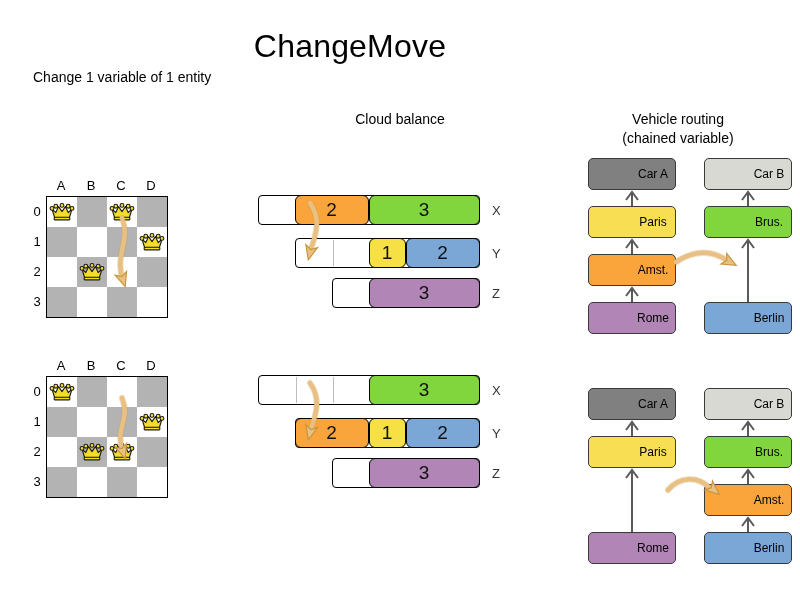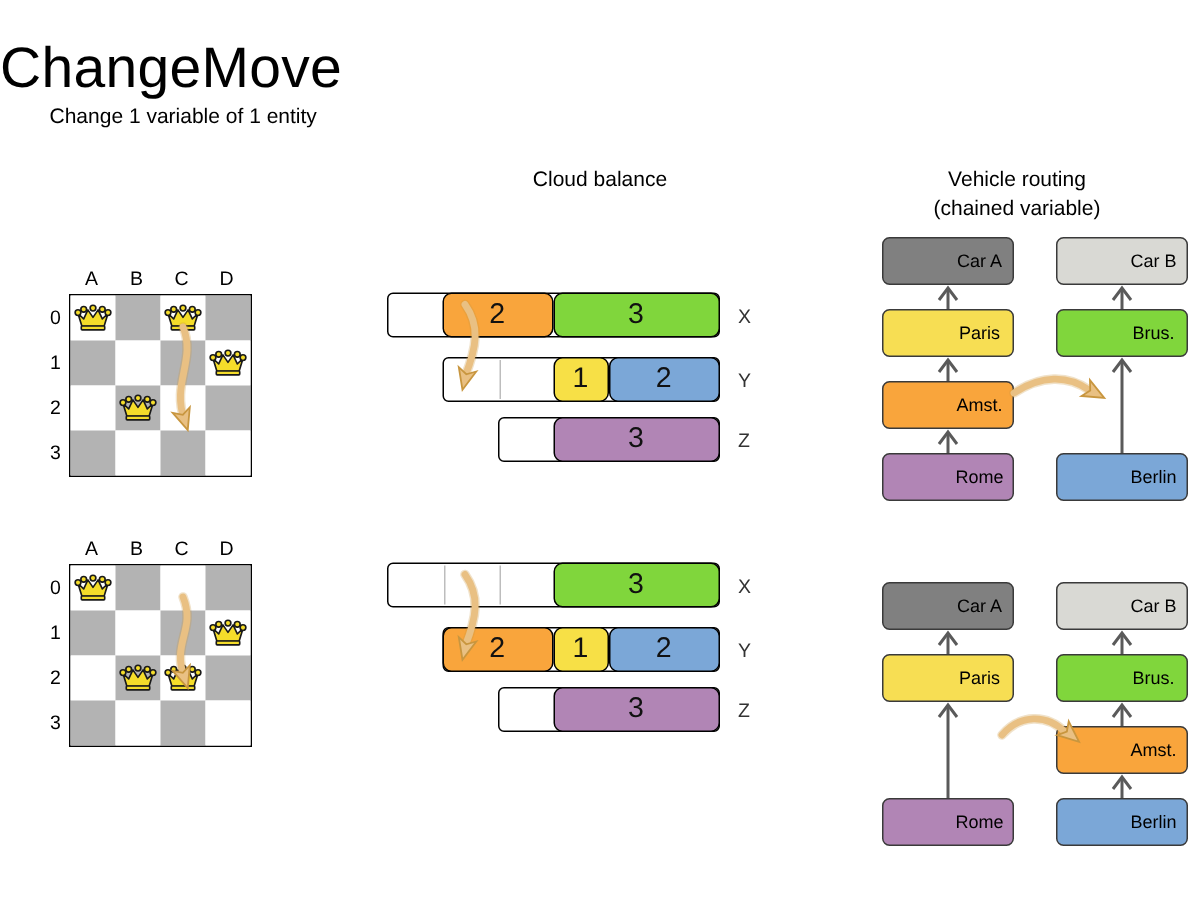--- a/index.html
+++ b/index.html
@@ -5,22 +5,22 @@
   html,body{margin:0;padding:0;}
   body{
     width:800px;height:600px;background:#ffffff;
     font-family:"Liberation Sans","DejaVu Sans",sans-serif;
     color:#000;overflow:hidden;position:relative;
   }
   .stage{position:absolute;left:0;top:0;width:800px;height:600px;}
 
   
   #page-title{
-    position:absolute;left:0;top:24px;width:700px;text-align:left;
-    font-size:38px;font-weight:400;letter-spacing:.2px;line-height:44px;
+    position:absolute;left:0;top:24px;width:700px;text-align:center;
+    font-size:32px;font-weight:400;letter-spacing:.2px;line-height:44px;
   }
   #page-subtitle{
     position:absolute;left:0;top:68px;width:800px;text-align:left;
     font-size:14px;font-weight:400;line-height:18px;padding-left:33px;
   }
 
   .col-title{
     position:absolute;text-align:center;font-size:14px;line-height:19px;
   }
   #title-nqueens{left:20px;top:110px;width:160px;}

